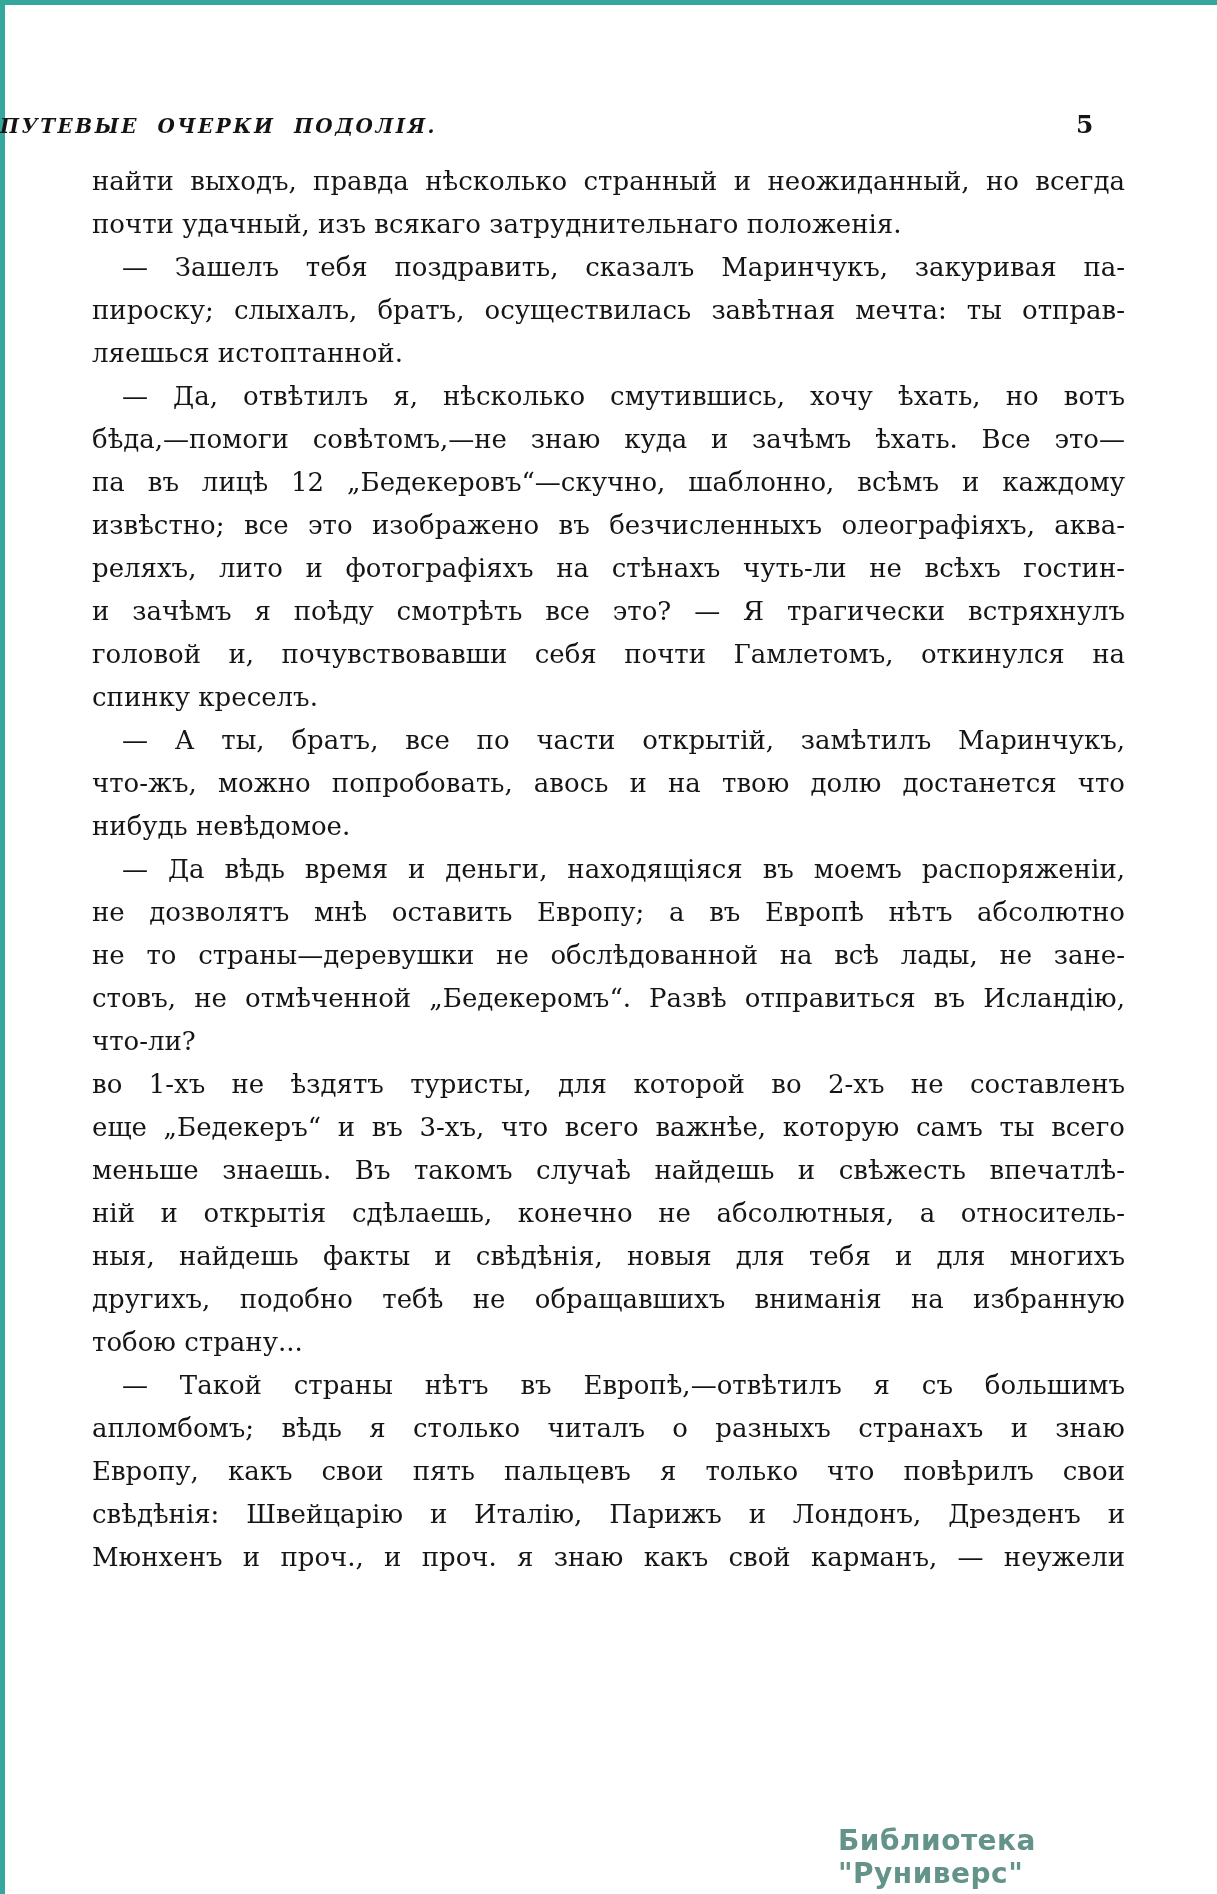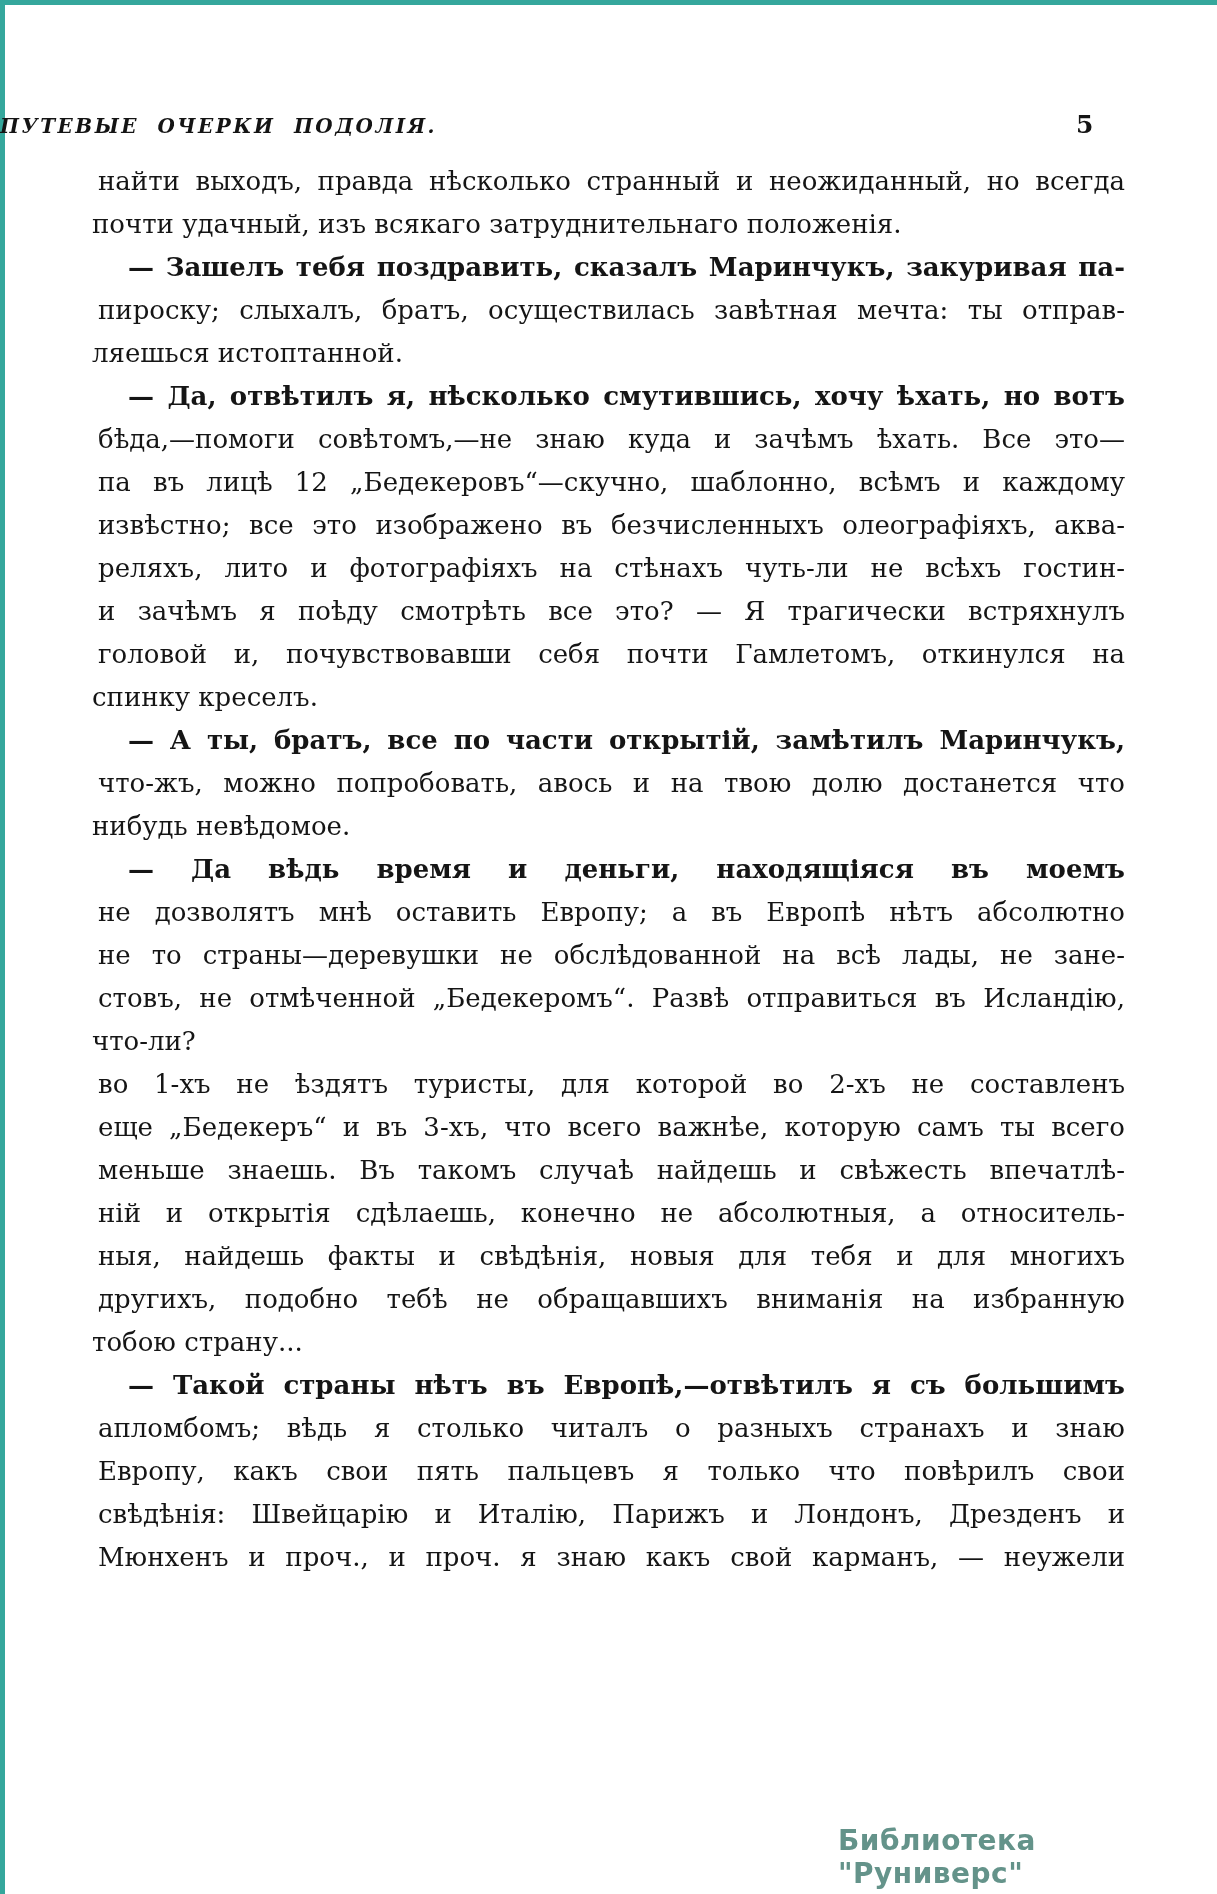--- a/index.html
+++ b/index.html
@@ -58,31 +58,29 @@
     font-size: 26px;
   }
   .line {
     height: 43px;
     line-height: 43px;
     overflow: hidden;
     white-space: normal;
   }
   .line.fill {
     text-align: justify;
-    margin-left: 6px;
   }
   .line.fill::after {
     content: "";
     display: inline-block;
     width: 100%;
     height: 0;
   }
   .line.indent {
     padding-left: 30px;
-    font-weight: bold;
   }
   
   .watermark {
     position: absolute;
     top: 1824px;
     left: 838px;
     font-family: "DejaVu Sans", sans-serif;
     font-weight: 700;
     font-size: 28px;
     letter-spacing: 0.5px;

